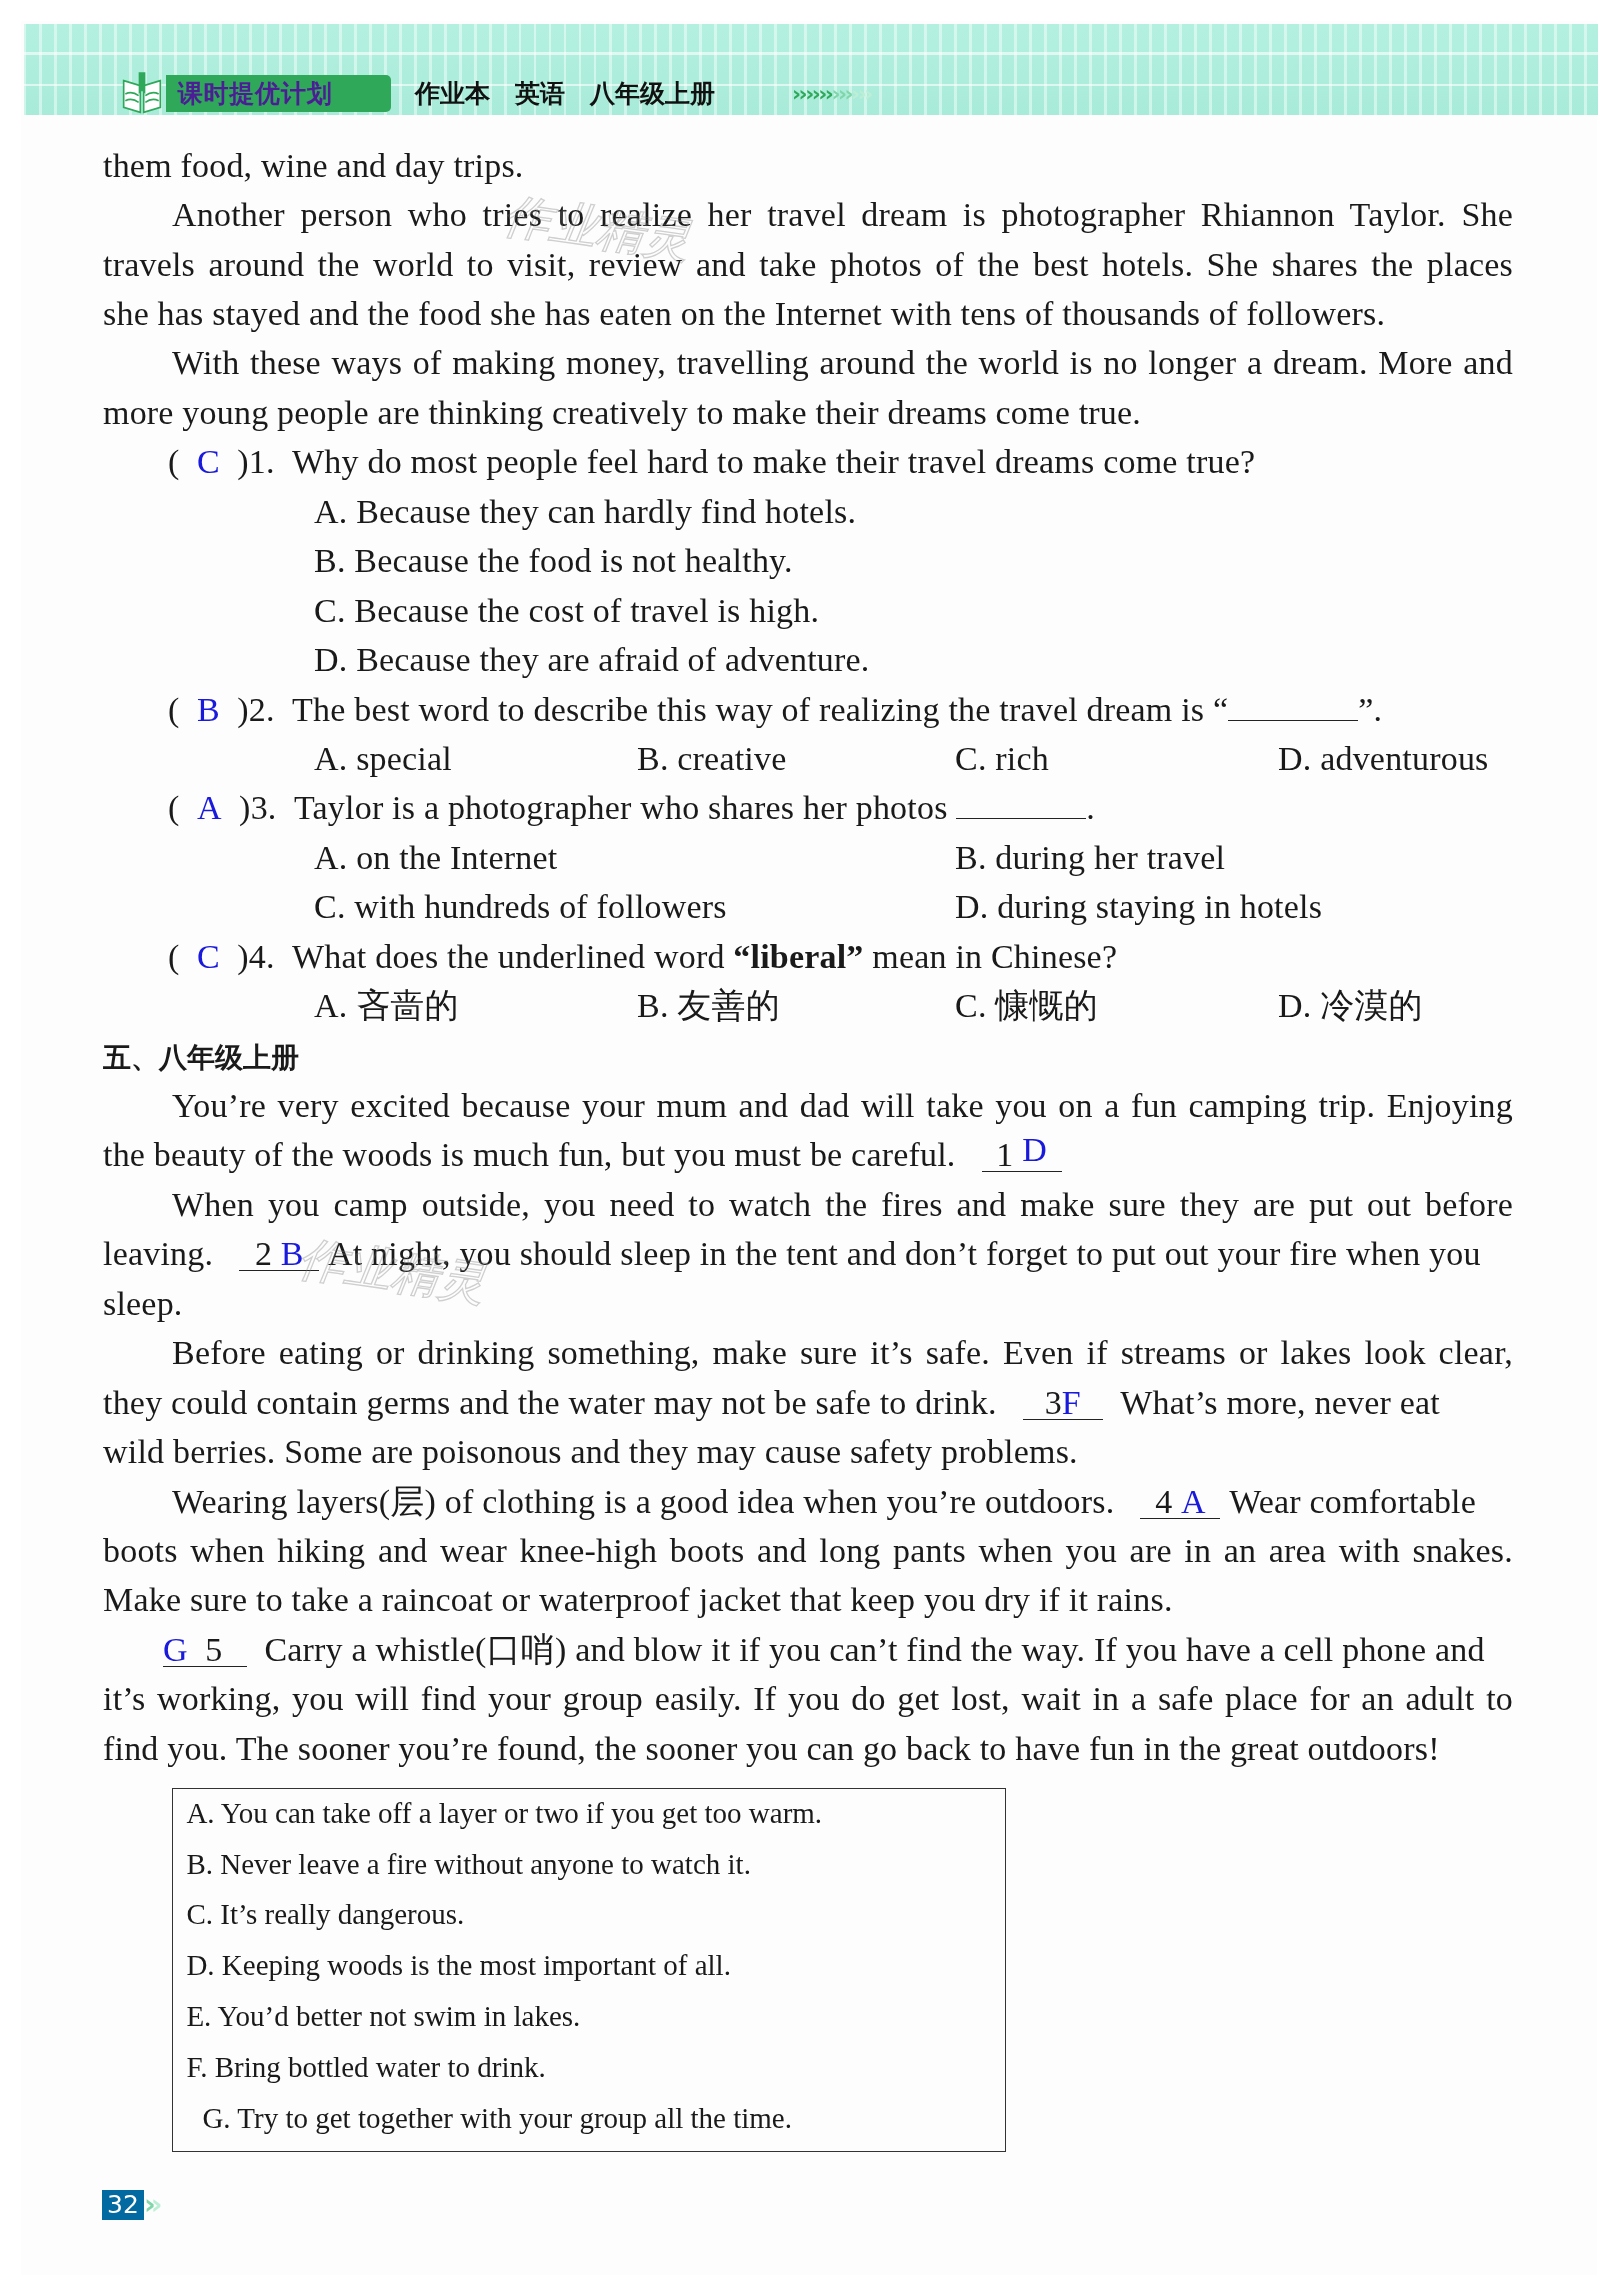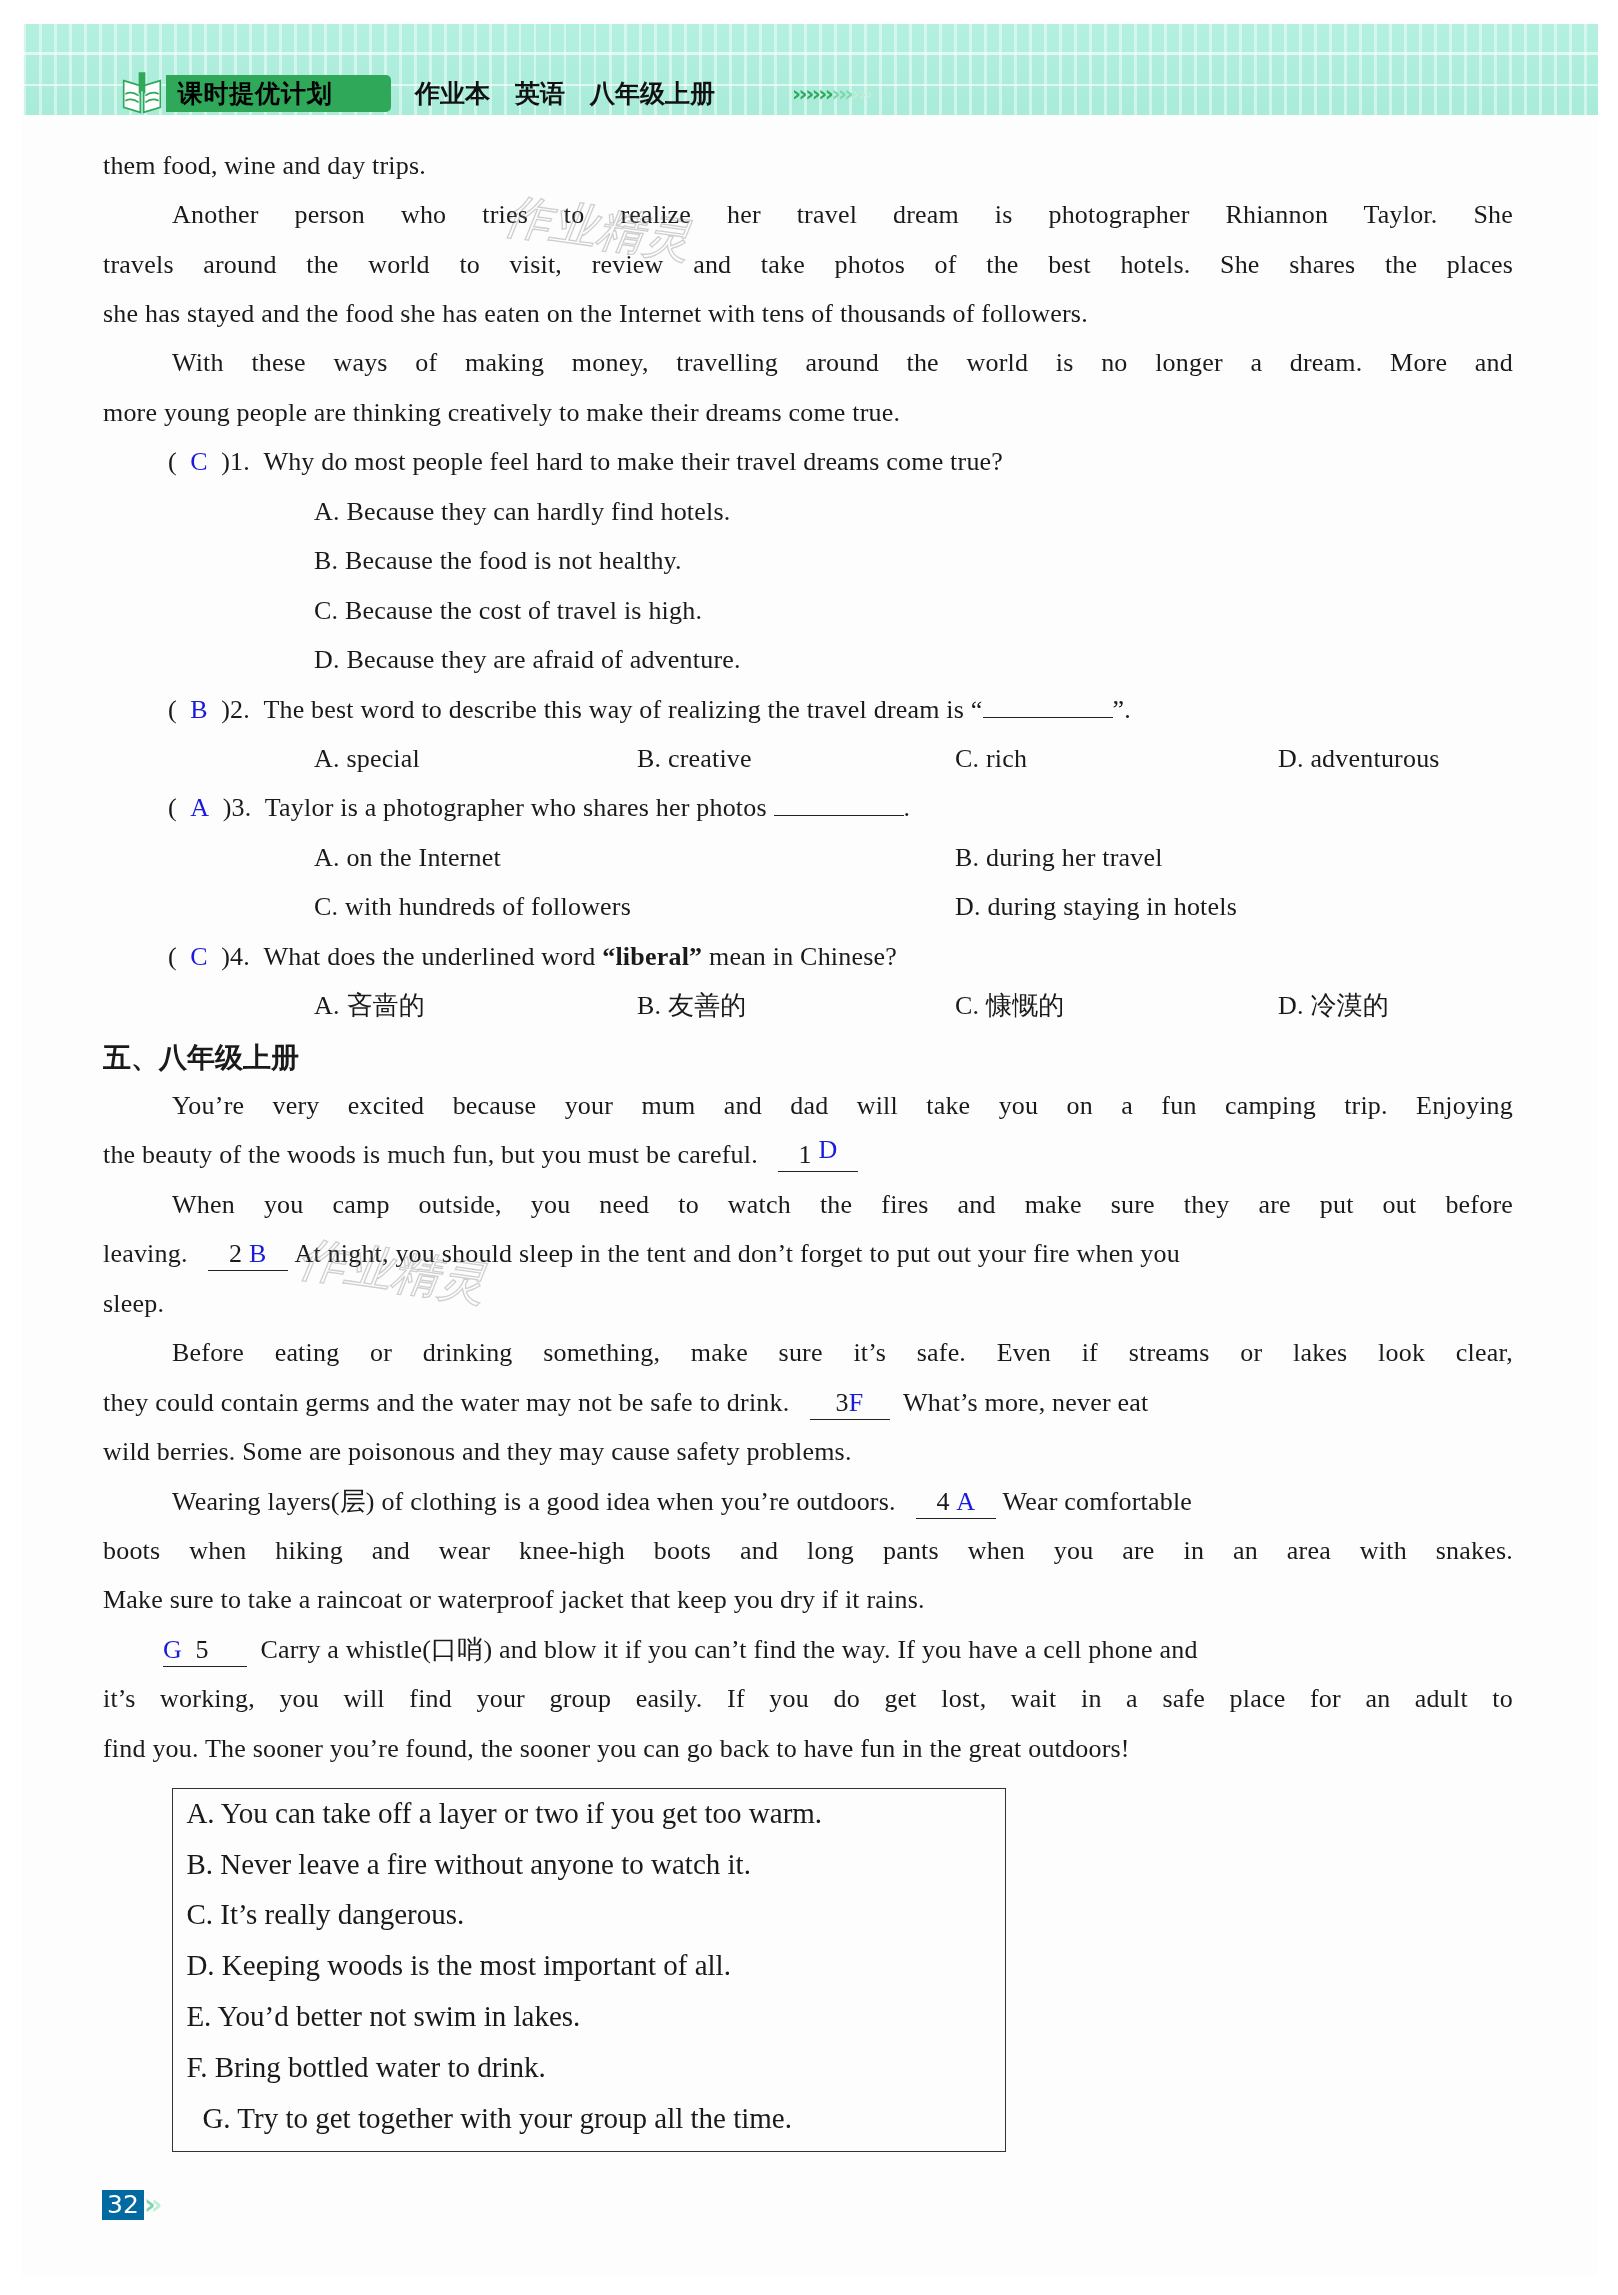--- a/index.html
+++ b/index.html
@@ -26,42 +26,42 @@
   }
   .header-band .hline2 {
     position: absolute; left: 0; right: 0; top: 60px; height: 2.5px;
     background: rgba(255,255,255,0.6);
   }
   .book-icon {
     position: absolute; left: 120px; top: 69px; width: 44px; height: 45px;
   }
   .brand-tag {
     position: absolute; left: 166px; top: 75px; width: 225px; height: 37px;
-    background: #2fa85a; color: #000000;
+    background: #2fa85a; color: #4c1d95;
     font-family: "DejaVu Sans", sans-serif; font-weight: bold; font-size: 25px;
     line-height: 37px; padding-left: 11.7px; box-sizing: border-box;
     border-radius: 0 5px 5px 0; letter-spacing: 0.8px;
   }
   .header-title {
     position: absolute; left: 415px; top: 74px; height: 39px;
     font-family: "DejaVu Sans", sans-serif; font-weight: bold; font-size: 25px;
     line-height: 39px; color: #111; white-space: pre;
   }
   .header-chevrons {
     position: absolute; left: 792px; top: 74px; height: 39px; line-height: 39px;
     font-family: "DejaVu Sans", sans-serif; font-weight: bold; font-size: 22px;
     letter-spacing: -2.5px;
   }
   .header-chevrons .c1 { color: #2fa85a; }
   .header-chevrons .c2 { color: #7fd6a8; }
   .header-chevrons .c3 { color: #bdeed6; }
 
   
   .ln {
-    position: absolute; font-size: 26px; line-height: 37px; white-space: nowrap;
+    position: absolute; font-size: 34px; line-height: 37px; white-space: nowrap;
     letter-spacing: 0.2px;
   }
   .just { text-align: justify; text-align-last: justify; }
   .ans { color: #1a1adc; font-family: "Liberation Serif", serif; }
   .blank {
     display: inline-block; border-bottom: 1.7px solid #222; text-align: center;
     height: 32px; line-height: 32px; vertical-align: baseline;
   }
   .blank-empty { display: inline-block; border-bottom: 1.7px solid #222; height: 25px; vertical-align: baseline; }
   .section-title {

